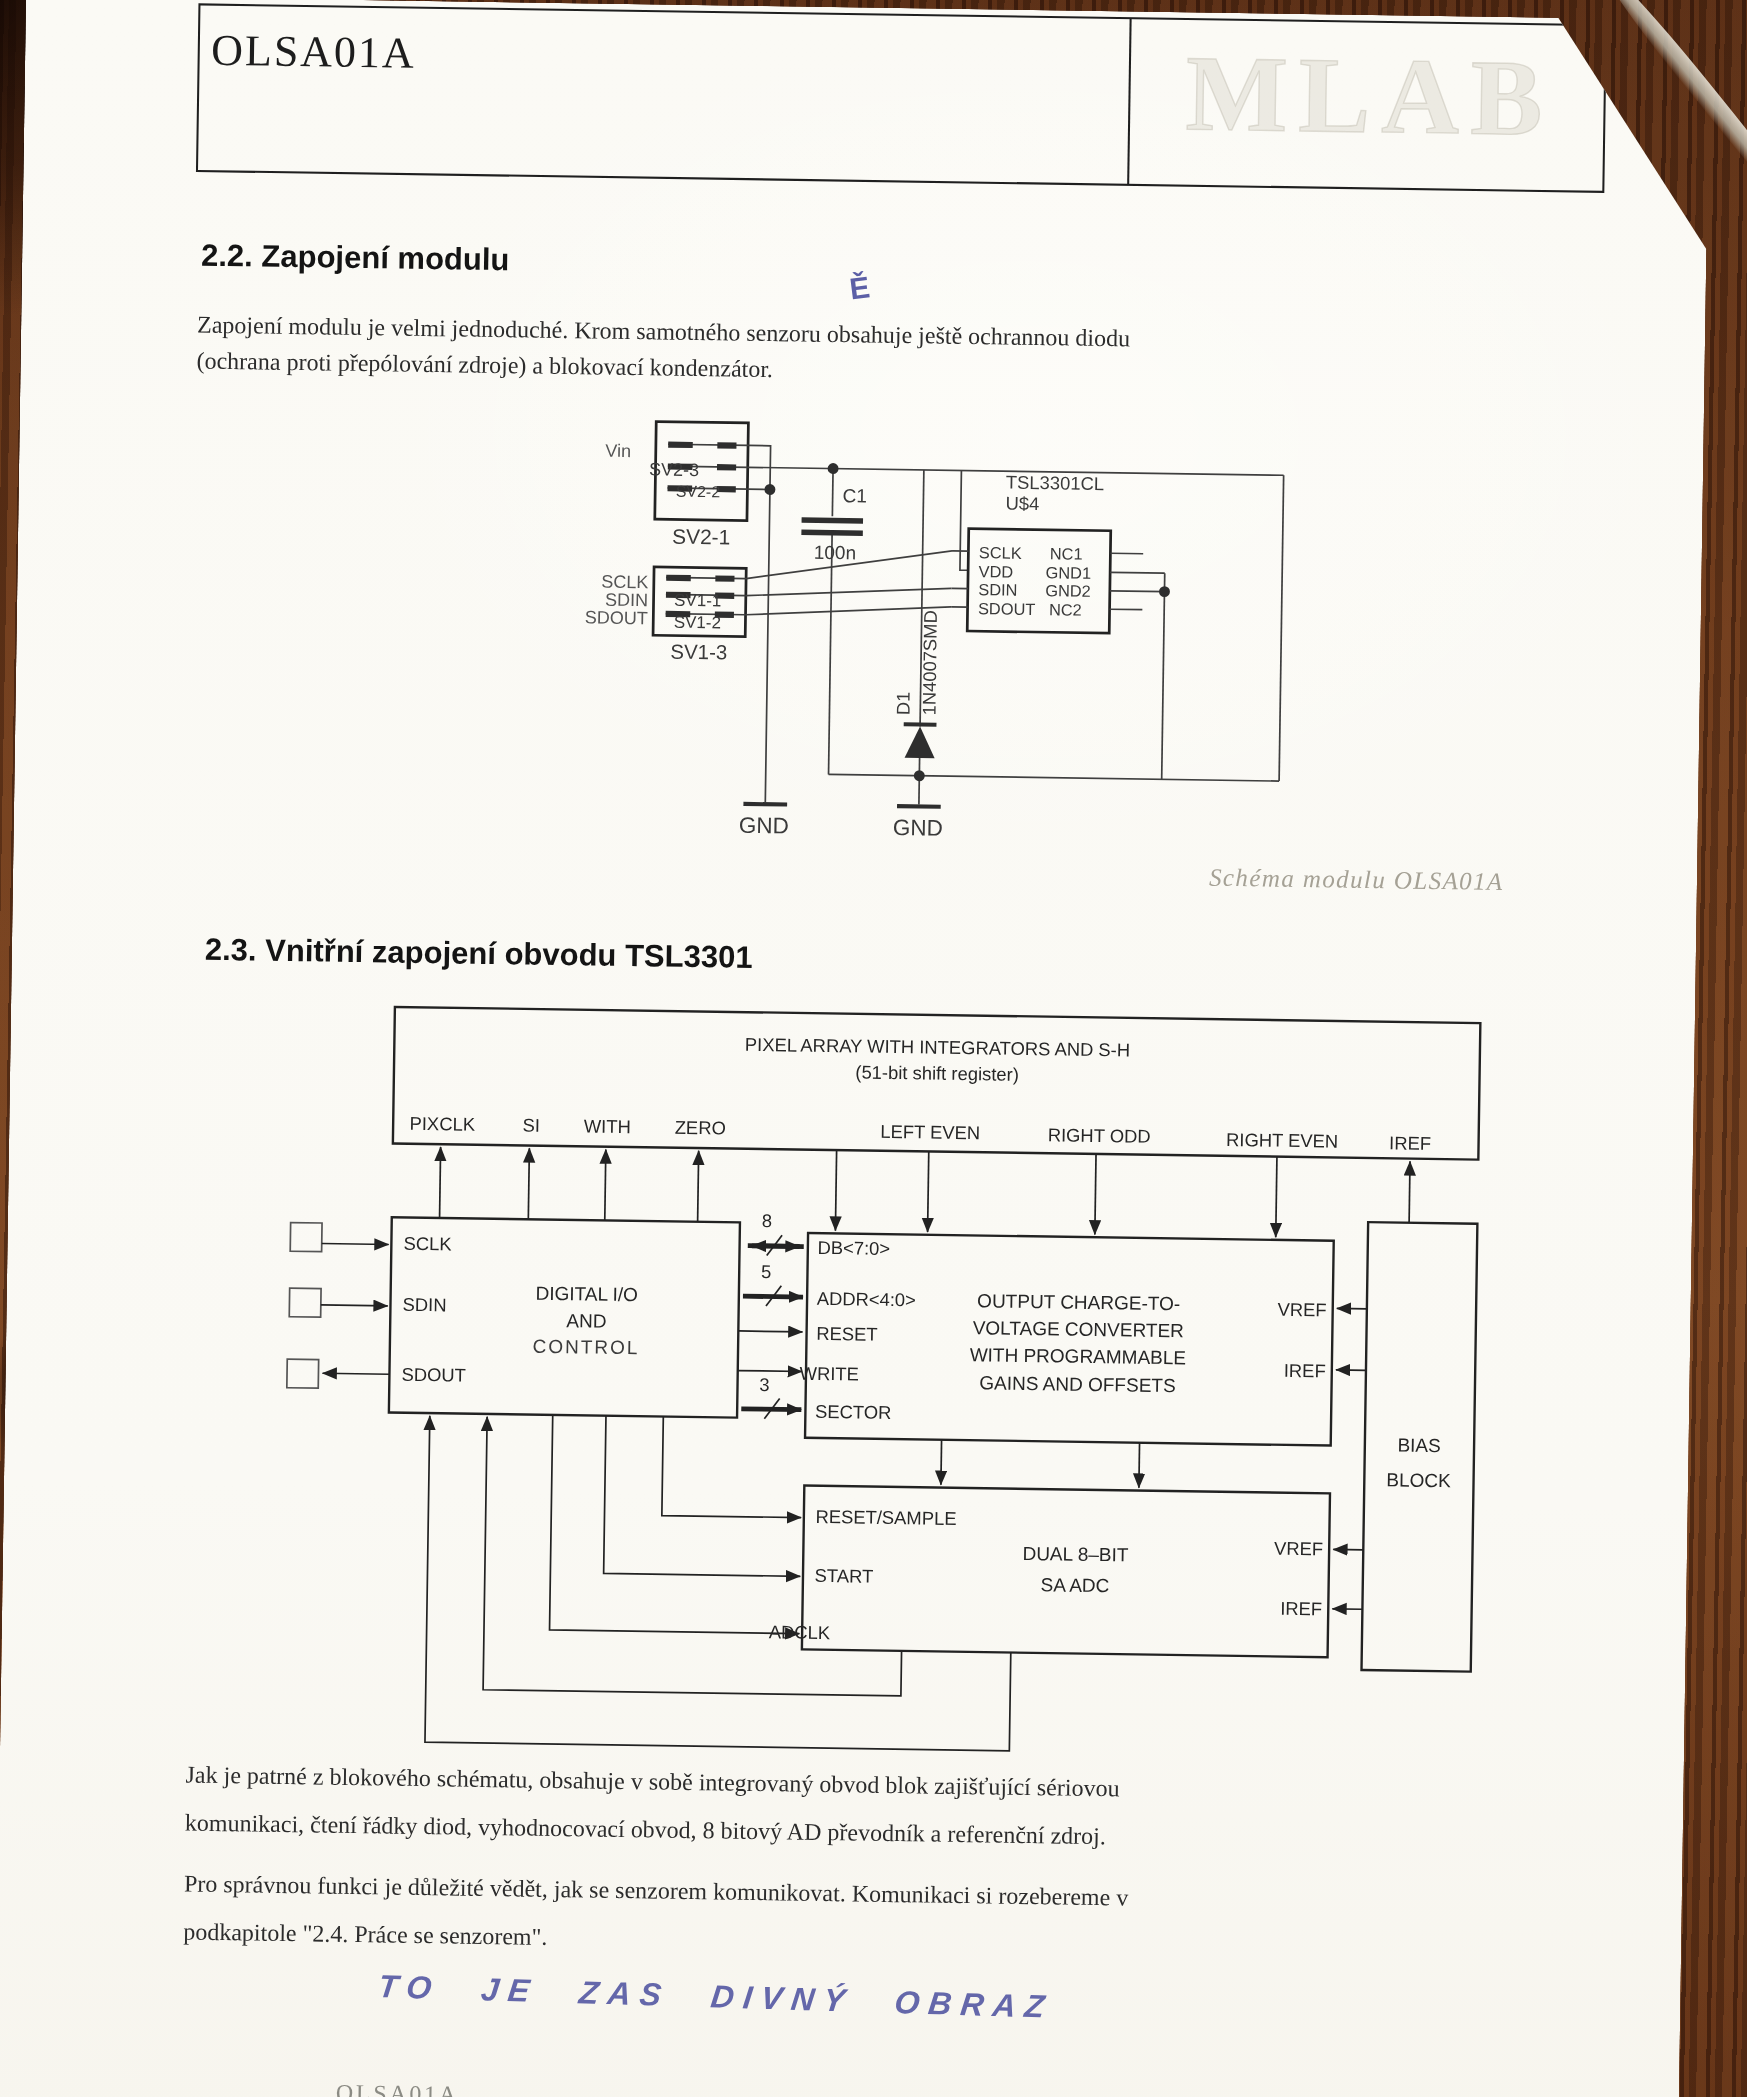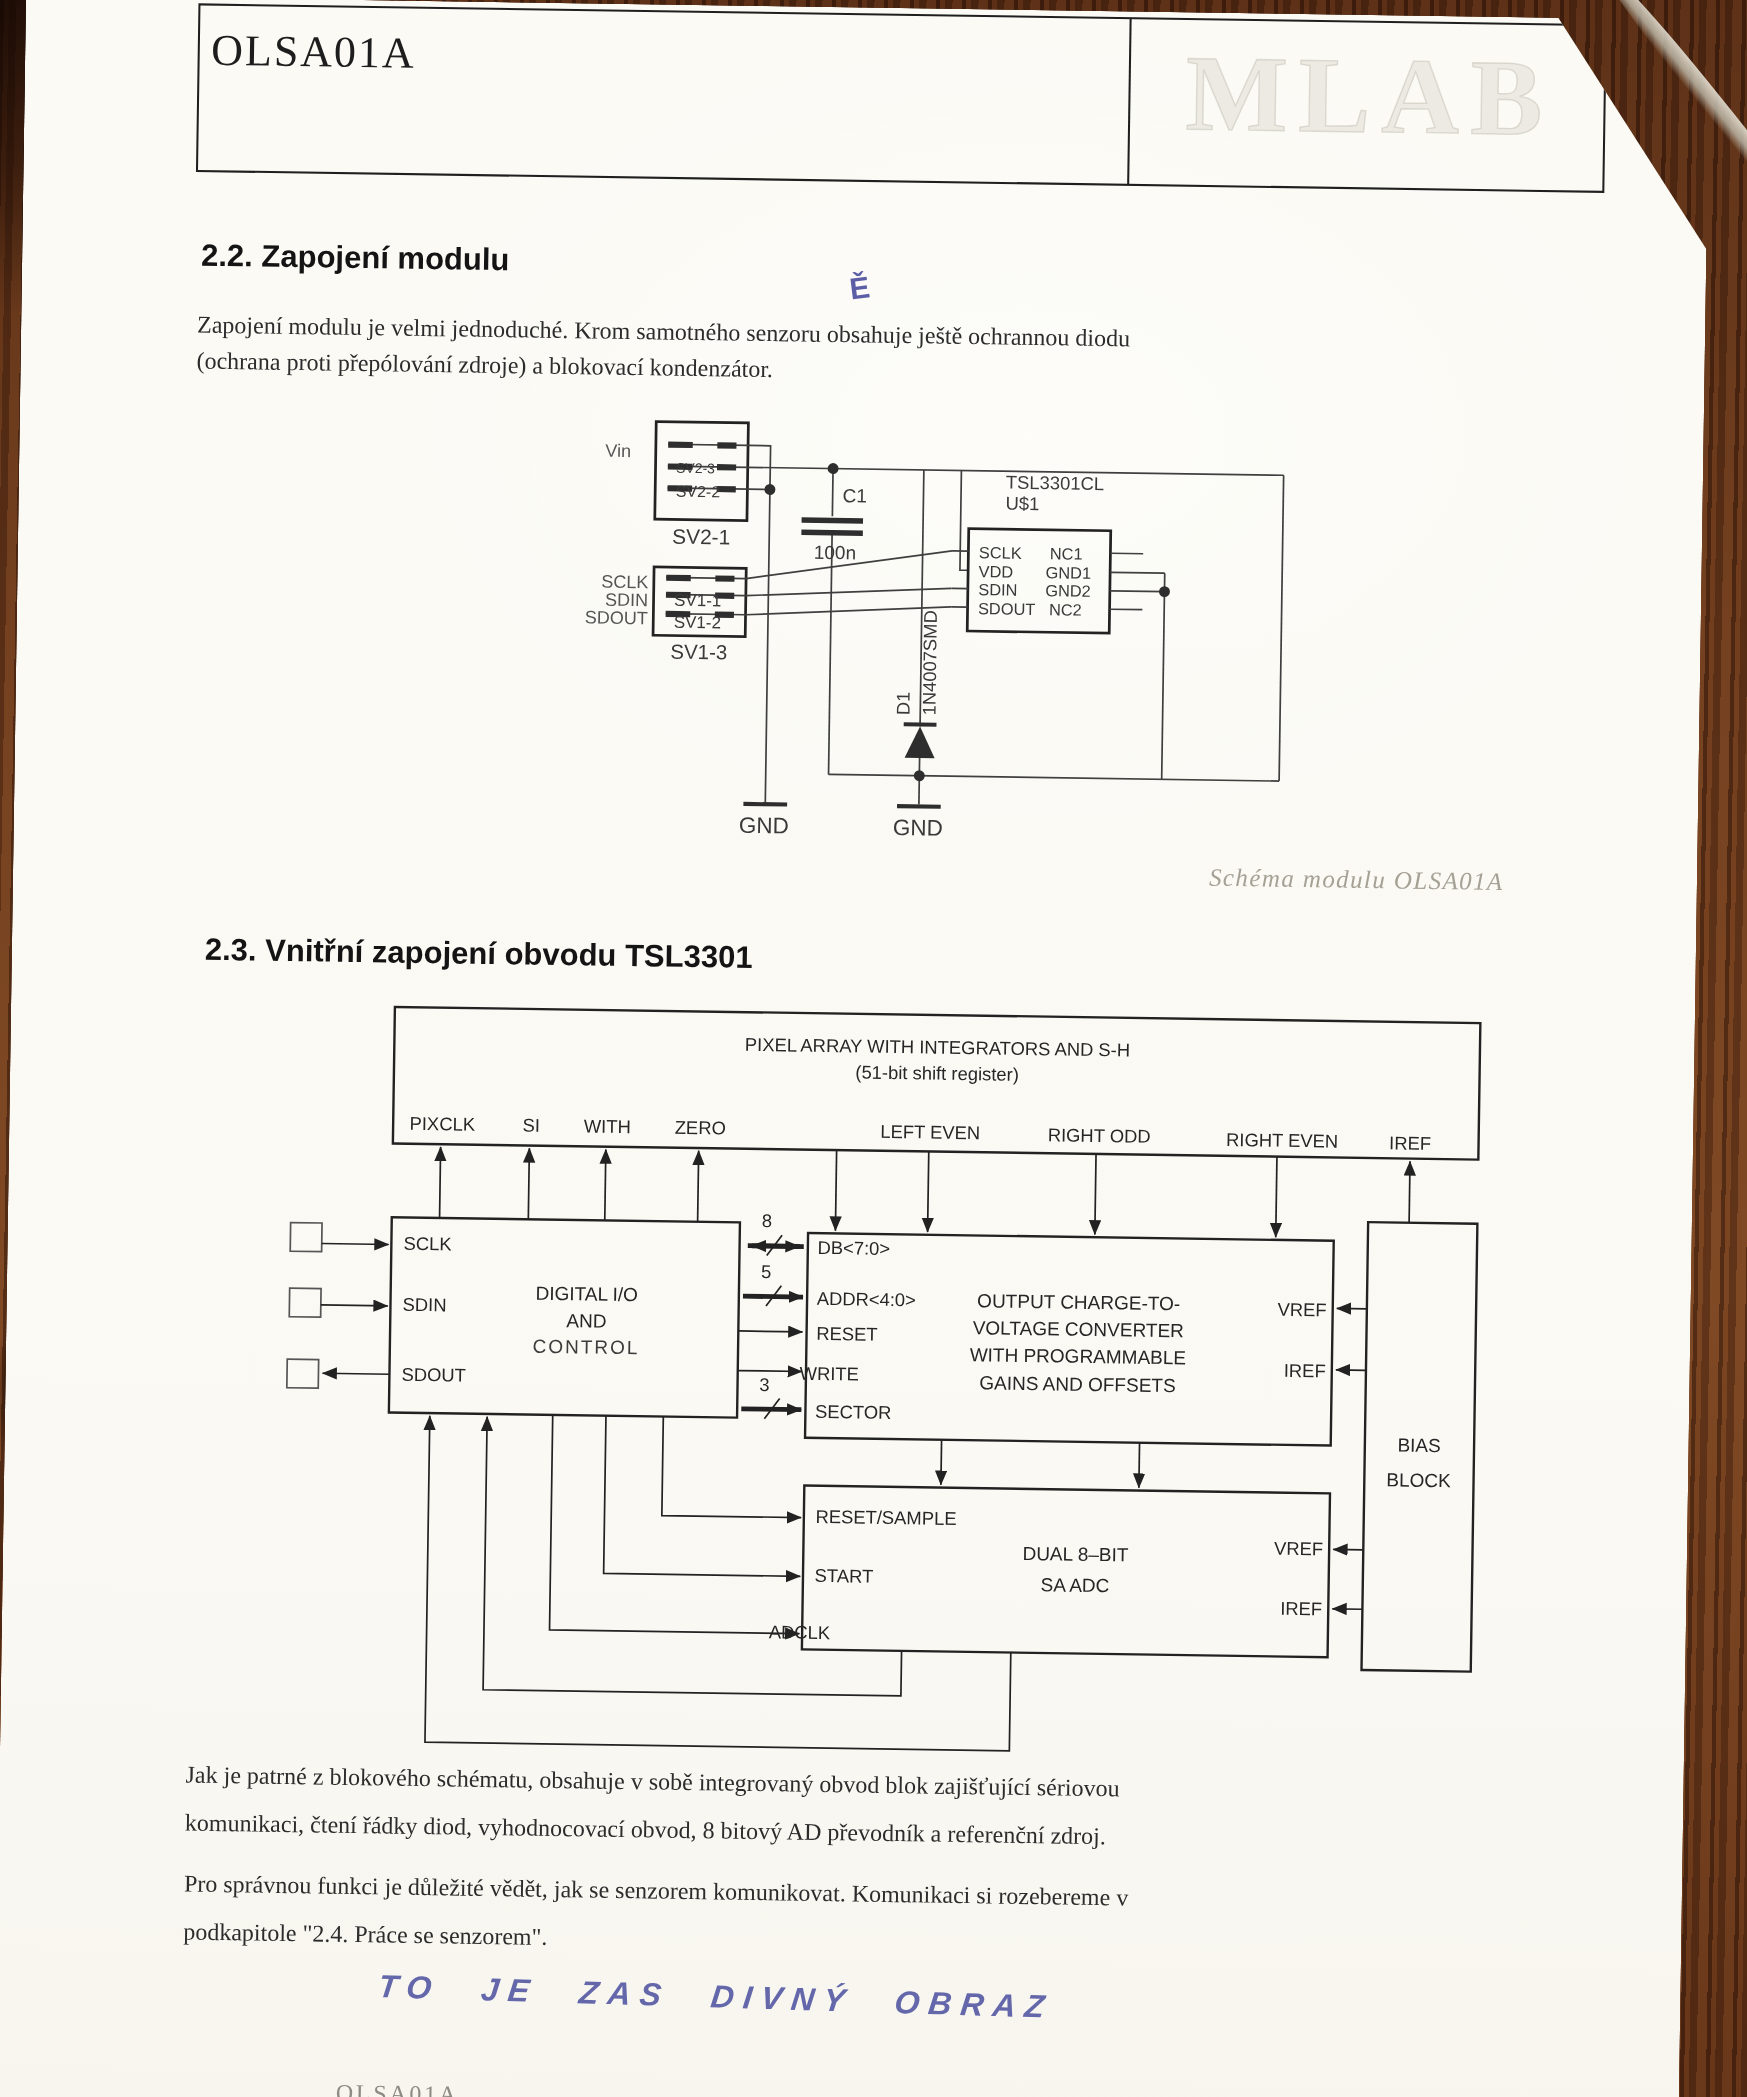--- a/index.html
+++ b/index.html
@@ -195,27 +195,27 @@
 
   <div class="abs h-title" style="left:186px;top:27px">OLSA01A</div>
   <div class="abs watermark" style="left:1161px;top:19px">MLAB</div>
 
   <div class="abs heading" style="left:179px;top:240px">2.2. Zapojení modulu</div>
   <div class="abs serif body-line" style="left:176px;top:309px">Zapojení modulu je velmi jednoduché. Krom samotného senzoru obsahuje ještě ochrannou diodu</div>
   <div class="abs serif body-line" style="left:176px;top:345px">(ochrana proti přepólování zdroje) a blokovací kondenzátor.</div>
   <div class="abs blue-ink hand-e" style="left:828px;top:264px">Ě</div>
 
   <div class="abs lbl" style="left:586px;top:437px;color:#555">Vin</div>
-  <div class="abs lbl" style="left:657px;top:455px;font-size:14px">SV2-3</div>
+  <div class="abs lbl" style="left:630px;top:455px;font-size:18px">SV2-3</div>
   <div class="abs lbl" style="left:657px;top:478px;font-size:16px">SV2-2</div>
   <div class="abs lbl" style="left:654px;top:520px;font-size:21px">SV2-1</div>
   <div class="abs lbl" style="left:824px;top:478px;font-size:19px">C1</div>
   <div class="abs lbl" style="left:796px;top:535px;font-size:19px">100n</div>
   <div class="abs lbl" style="left:987px;top:462px;font-size:18.4px">TSL3301CL</div>
-  <div class="abs lbl" style="left:987px;top:483px;font-size:18.4px">U$1</div>
+  <div class="abs lbl" style="left:987px;top:483px;font-size:18.4px">U$4</div>
   <div class="abs lbl" style="left:961px;top:534px;font-size:16.4px">SCLK</div>
   <div class="abs lbl" style="left:961px;top:553px;font-size:16.4px">VDD</div>
   <div class="abs lbl" style="left:961px;top:571px;font-size:16.4px">SDIN</div>
   <div class="abs lbl" style="left:961px;top:590px;font-size:16.4px">SDOUT</div>
   <div class="abs lbl" style="left:1032px;top:534px;font-size:16.4px">NC1</div>
   <div class="abs lbl" style="left:1028px;top:553px;font-size:16.4px">GND1</div>
   <div class="abs lbl" style="left:1028px;top:571px;font-size:16.4px">GND2</div>
   <div class="abs lbl" style="left:1032px;top:590px;font-size:16.4px">NC2</div>
   <div class="abs lbl" style="left:657px;top:586px;font-size:17px">SV1-1</div>
   <div class="abs lbl" style="left:657px;top:608px;font-size:17px">SV1-2</div>

